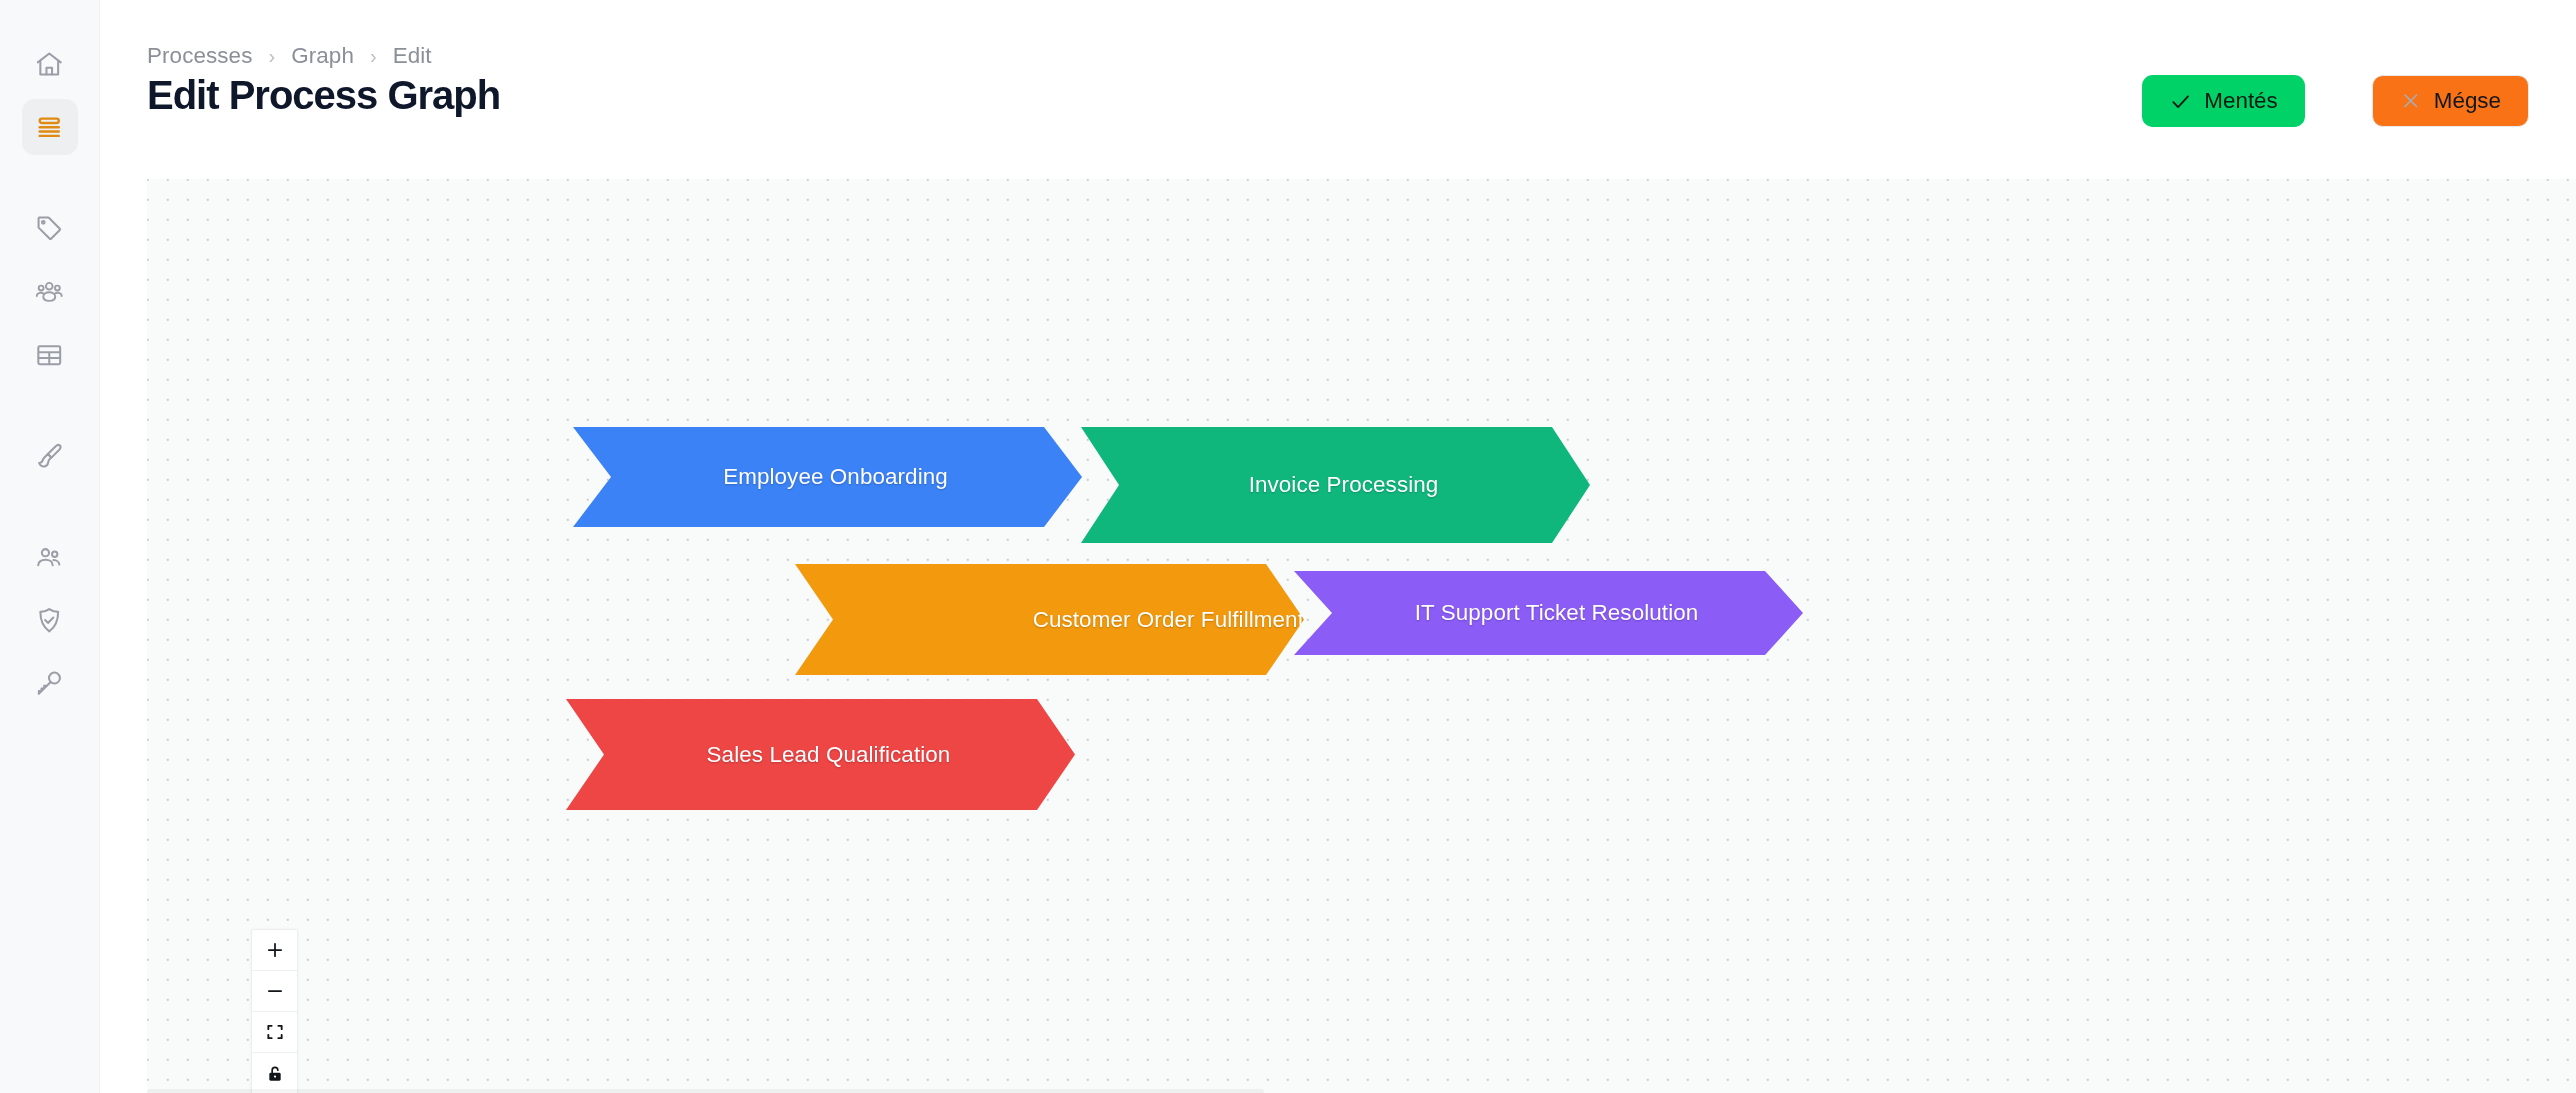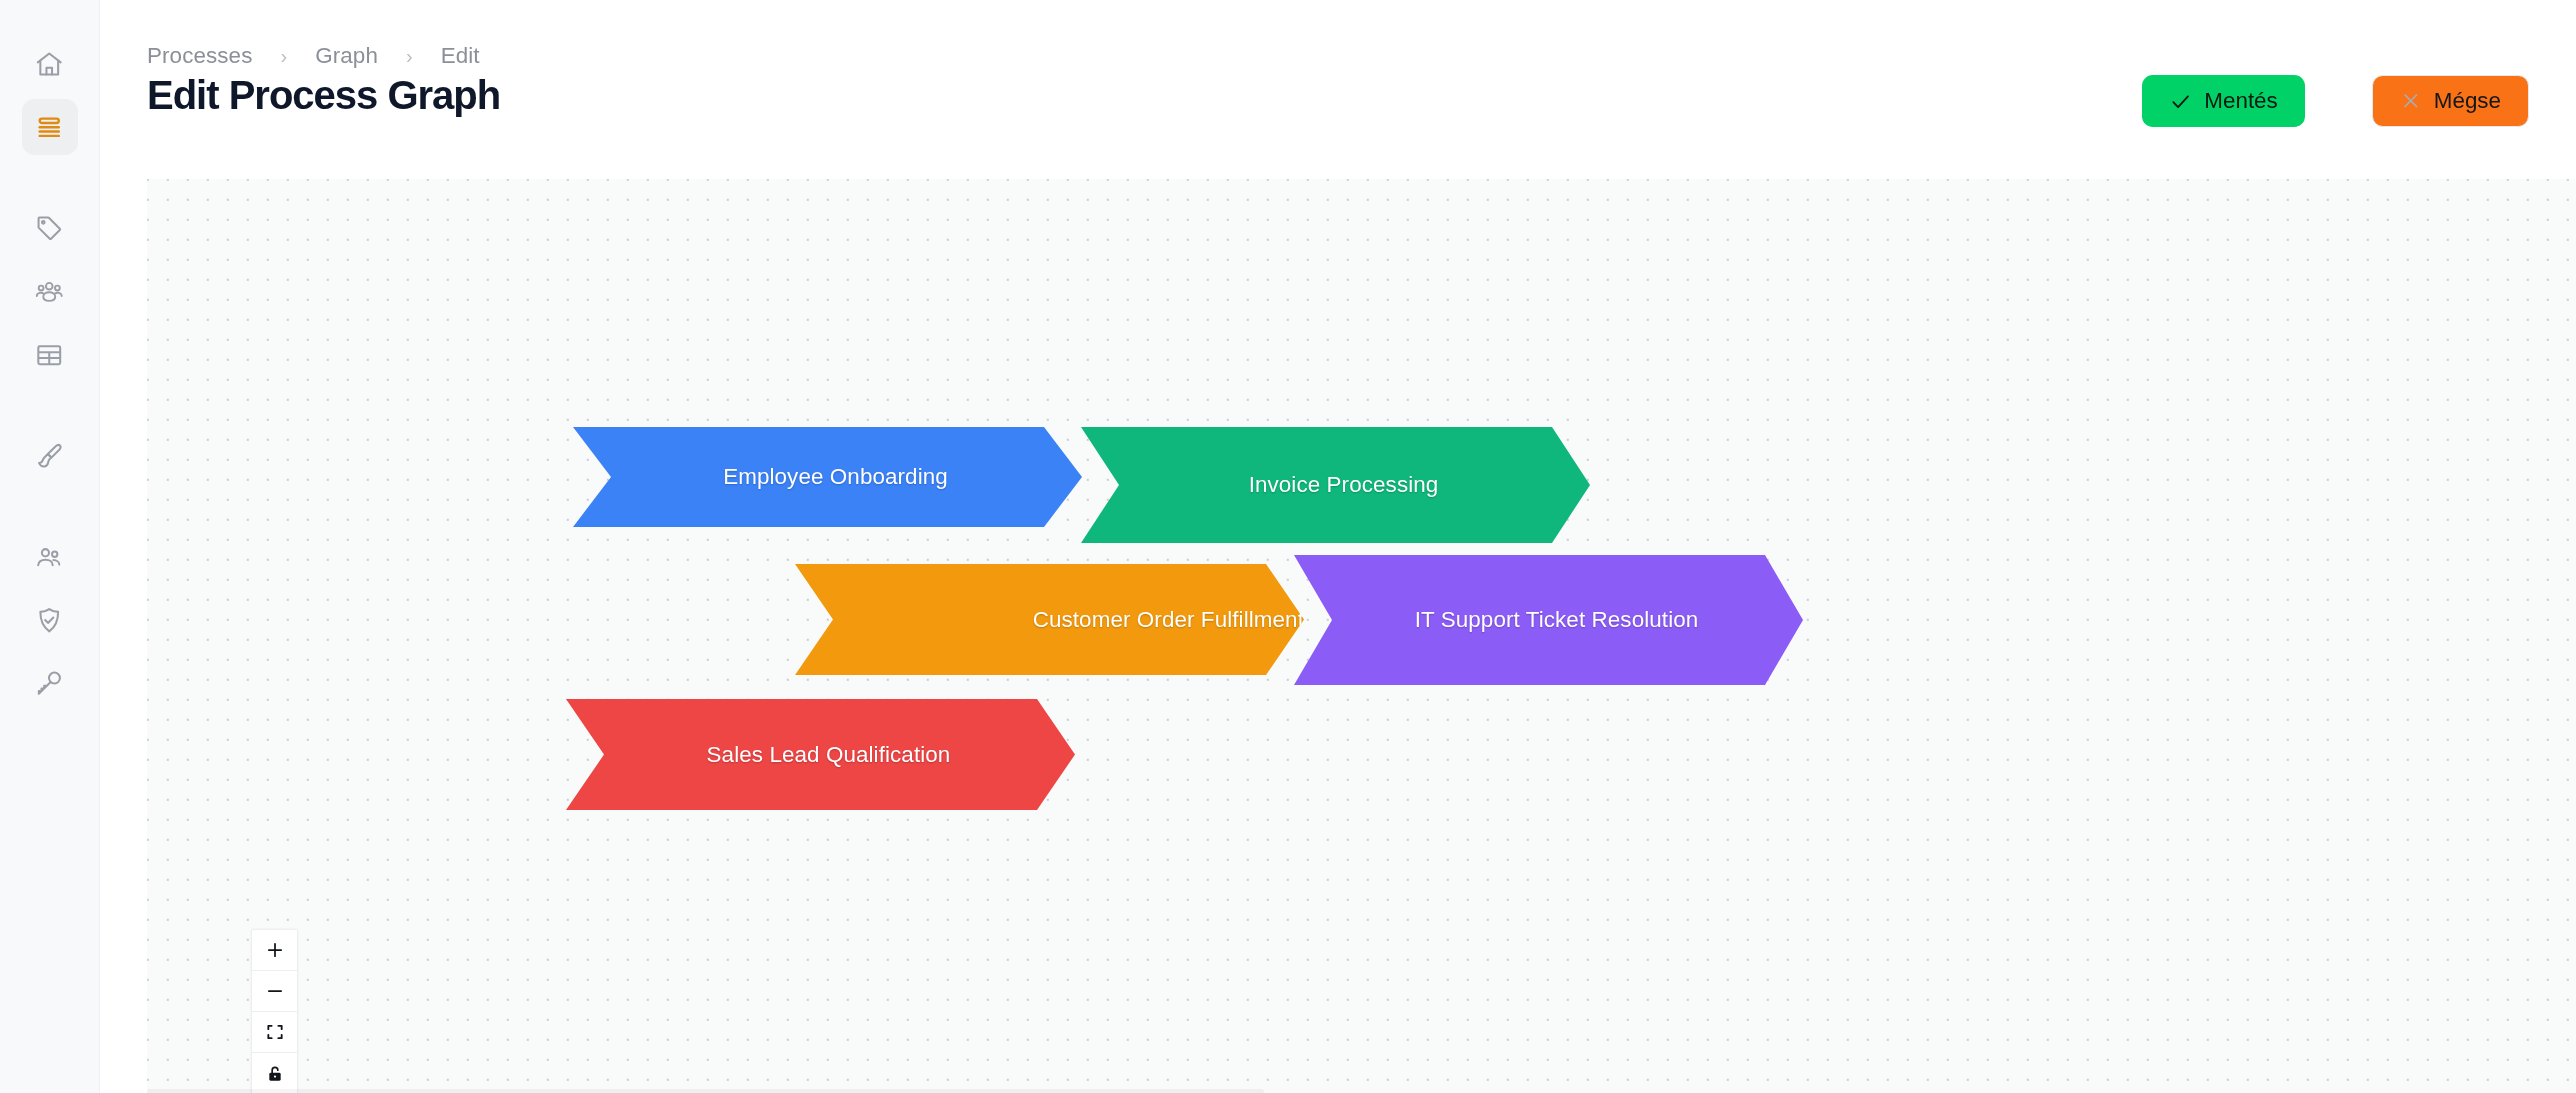--- a/index.html
+++ b/index.html
@@ -35,21 +35,21 @@
 
   
   .main { flex: 1; position: relative; height: 1094px; background: #ffffff; }
 
   .header {
     position: absolute; left: 0; top: 0; right: 0; height: 179px;
     background: #ffffff;
   }
   .breadcrumb {
     position: absolute; left: 47px; top: 43px;
-    display: flex; align-items: center; gap: 12px;
+    display: flex; align-items: center; gap: 0px;
     font-size: 22.4px; color: #8b8f98; letter-spacing: 0.1px;
   }
   .breadcrumb .crumb { cursor: pointer; }
   .breadcrumb .sep {
     display: inline-block; margin: 0 16px;
     color: #b9bdc5; font-size: 20px; line-height: 1;
   }
   .page-title {
     position: absolute; left: 47px; top: 73px;
     font-size: 40px; font-weight: 700; color: #0f172a;
@@ -293,21 +293,21 @@
       <div id="nodes-host">
           <div class="chev" style="left: 426px; top: 248px; width: 509px; height: 100px; background: rgb(59, 130, 246); z-index: 10;">
             <span>Employee Onboarding</span>
           </div>
           <div class="chev" style="left: 934px; top: 248px; width: 509px; height: 116px; background: rgb(15, 183, 125); z-index: 9; align-items: center;">
             <span>Invoice Processing</span>
           </div>
           <div class="chev" style="left: 648px; top: 385px; width: 509px; height: 111px; background: rgb(242, 153, 13); z-index: 8; justify-content: flex-end;">
             <span>Customer Order Fulfillment</span>
           </div>
-          <div class="chev" style="left: 1147px; top: 376px; width: 509px; height: 130px; background: rgb(139, 92, 246); z-index: 7; align-items: center;">
+          <div class="chev" style="left: 1147px; top: 392px; width: 509px; height: 84px; background: rgb(139, 92, 246); z-index: 7; align-items: center;">
             <span>IT Support Ticket Resolution</span>
           </div>
           <div class="chev" style="left: 419px; top: 520px; width: 509px; height: 111px; background: rgb(238, 69, 69); z-index: 6;">
             <span>Sales Lead Qualification</span>
           </div>
         </div>
 
       <div class="zoom-controls">
         <div class="zoom-btn">
           <span>

